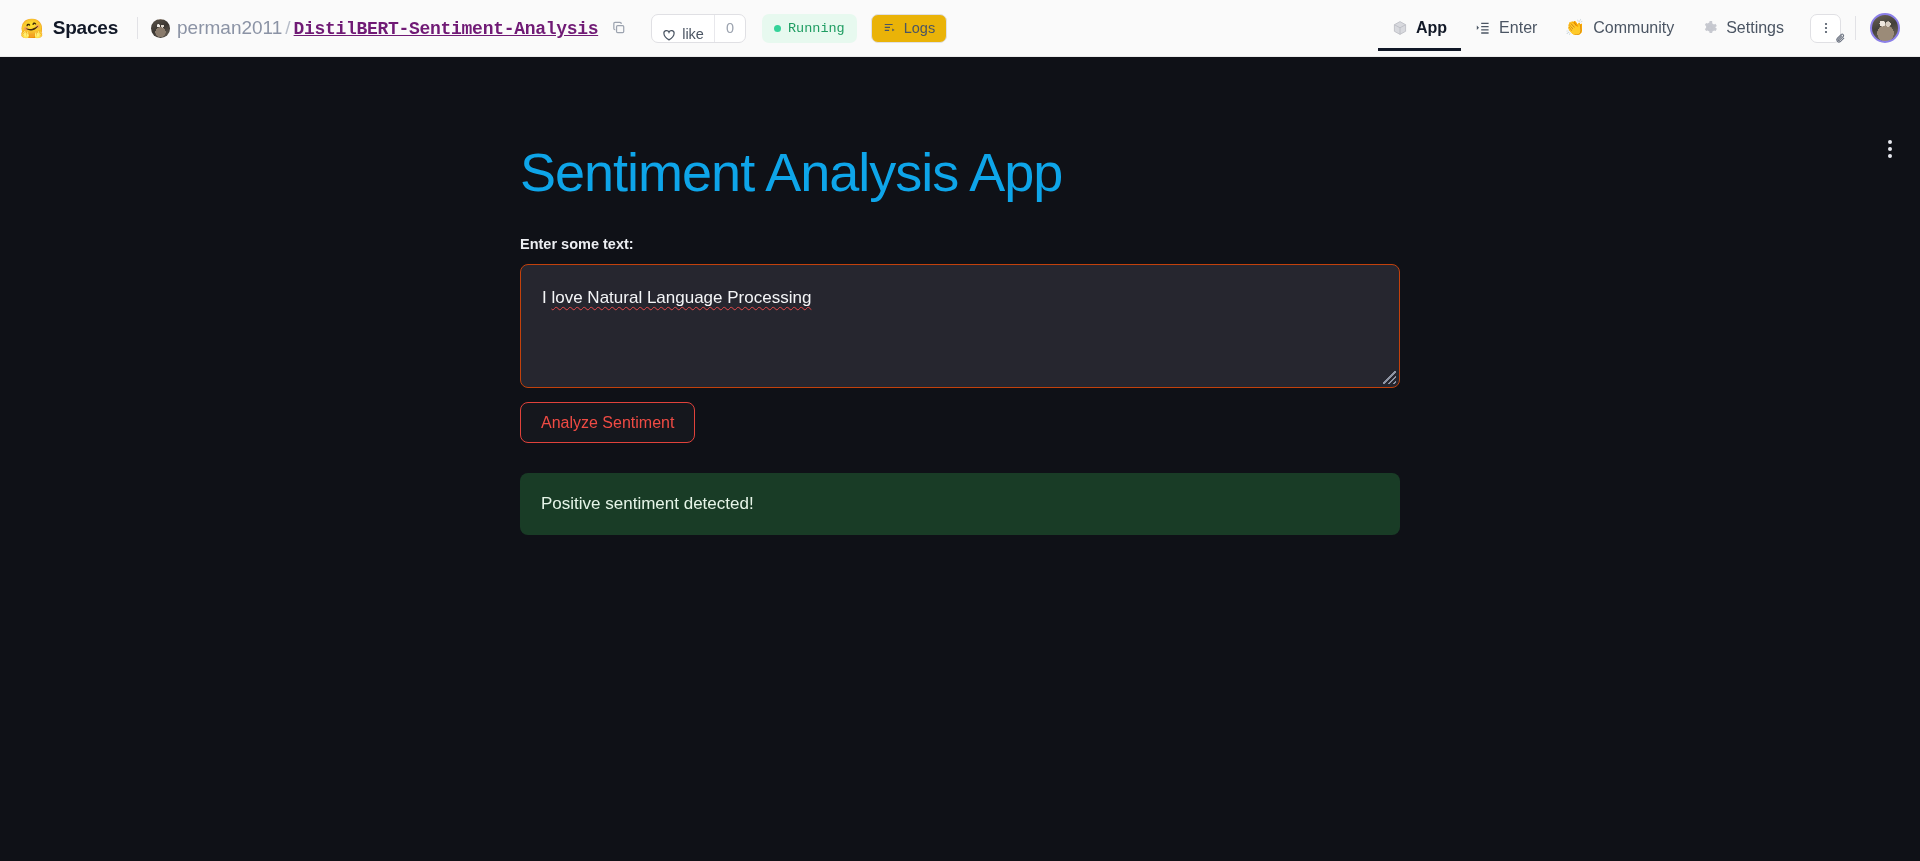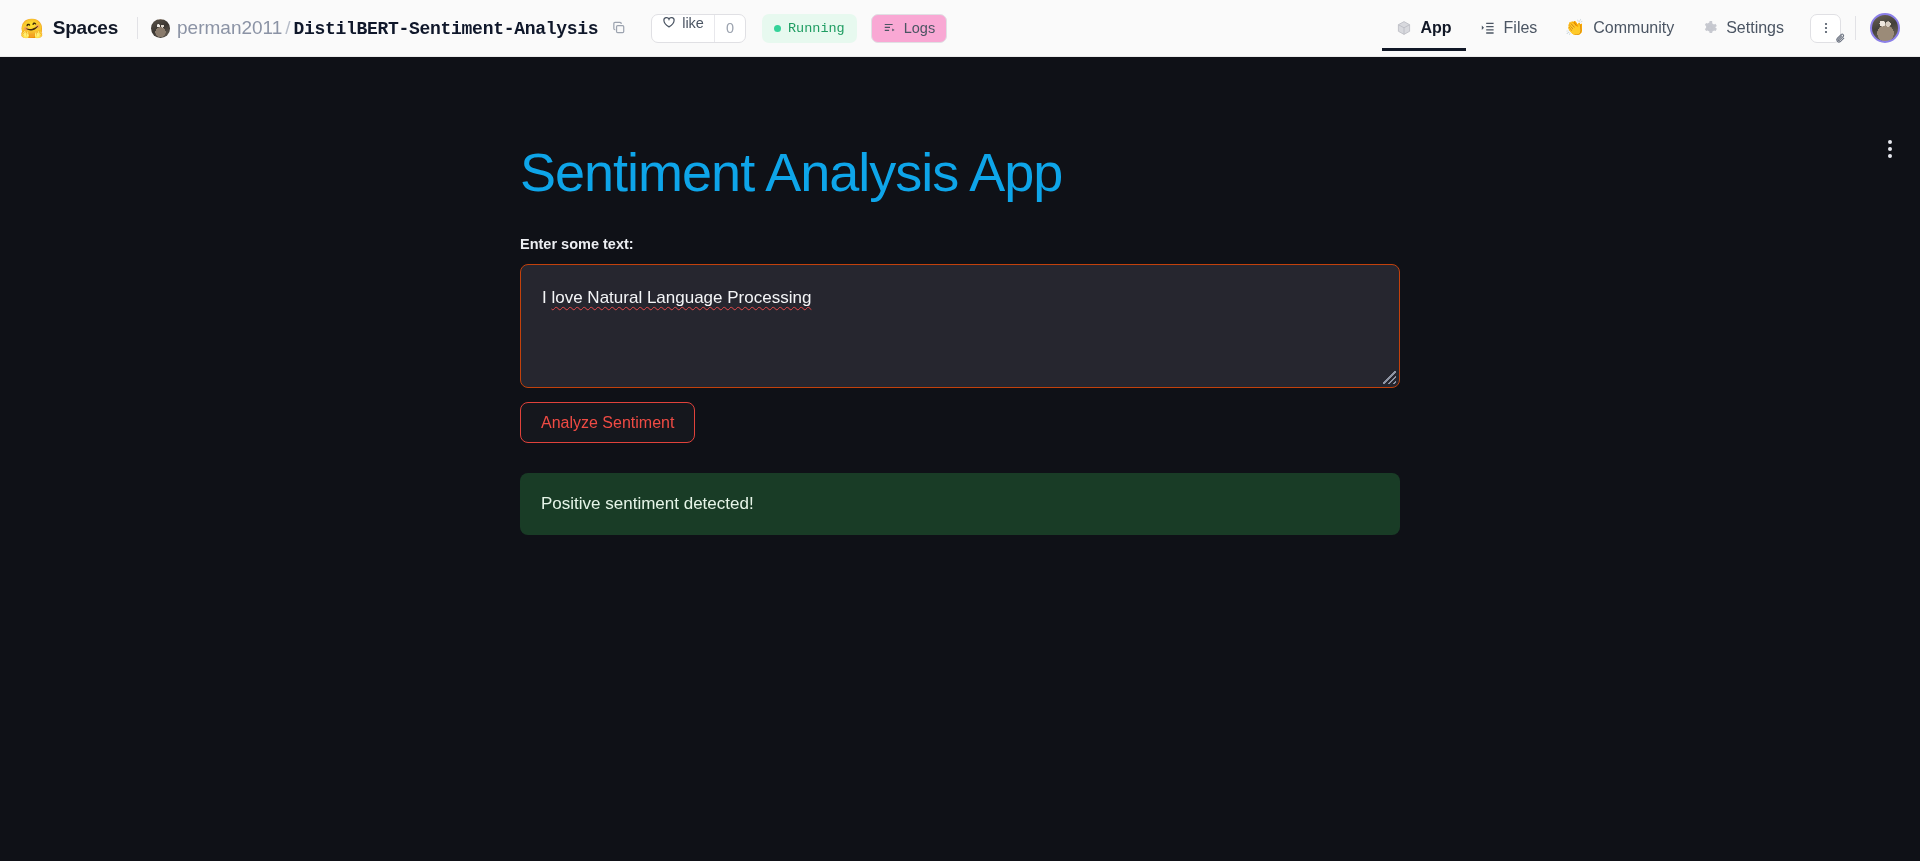--- a/index.html
+++ b/index.html
@@ -77,25 +77,26 @@
     color: #8b93a5;
     font-family: "Liberation Sans", sans-serif;
     font-weight: 400;
   }
   .repo-slash {
     color: #b7bdc9;
     margin: 0 3px;
     font-weight: 400;
   }
   .repo-name {
-    color: #0f172a;
+    color: #701a75;
     font-weight: 700;
     font-family: "Liberation Mono", monospace;
     font-size: 18px;
     letter-spacing: -0.3px;
+    text-decoration: underline;
   }
 
   .copy-icon-btn {
     margin-left: 11px;
     width: 20px;
     height: 20px;
     display: flex;
     align-items: center;
     justify-content: center;
     cursor: pointer;
@@ -107,21 +108,21 @@
     align-items: center;
     margin-left: 22px;
     border: 1px solid #e0e0e4;
     border-radius: 7px;
     background: #fff;
     height: 29px;
     overflow: hidden;
   }
   .like-btn {
     display: flex;
-    align-items: flex-start;
+    align-items: flex-end;
     gap: 6px;
     padding: 0 10px;
     height: 100%;
     cursor: pointer;
     color: #4b5563;
     font-size: 14.5px;
   }
   .like-count {
     padding: 0 11px;
     height: 100%;
@@ -156,21 +157,21 @@
     color: #1f9d62;
   }
 
   .logs-btn {
     margin-left: 14px;
     display: flex;
     align-items: center;
     gap: 7px;
     border: 1px solid #e0e0e4;
     border-radius: 7px;
-    background: #f9a8d4;
+    background: #eab308;
     height: 29px;
     padding: 0 11px;
     cursor: pointer;
     color: #4b5563;
     font-size: 14.5px;
   }
 
   .hdr-right {
     margin-left: auto;
     display: flex;
@@ -417,21 +418,21 @@
         <path d="M2.4 4.7L8 7.8l5.6-3.1M8 7.8v6.6" fill="none" stroke="#b9bac2" stroke-width="0.8"></path>
       </svg>
       <span class="nav-label">App</span>
     </div>
 
     <div class="nav-item">
       <svg width="16" height="16" viewBox="0 0 16 16" fill="none" stroke="currentColor" stroke-width="1.3">
         <path d="M6.2 3.4h7.4M6.2 6.6h7.4M6.2 9.8h7.4M6.2 13h7.4"></path>
         <path d="M1.8 5.6l2.2 2.2-2.2 2.2z" fill="currentColor" stroke="none"></path>
       </svg>
-      <span class="nav-label">Files</span>
+      <span class="nav-label">Enter</span>
     </div>
 
     <div class="nav-item">
       <span style="font-size:16px;line-height:1;">👏</span>
       <span class="nav-label">Community</span>
     </div>
 
     <div class="nav-item">
       <svg width="16" height="16" viewBox="0 0 16 16" fill="#c4c6cd">
         <path d="M8 5.2A2.8 2.8 0 1 0 8 10.8 2.8 2.8 0 0 0 8 5.2zm0 4.2a1.4 1.4 0 1 1 0-2.8 1.4 1.4 0 0 1 0 2.8z"></path>

